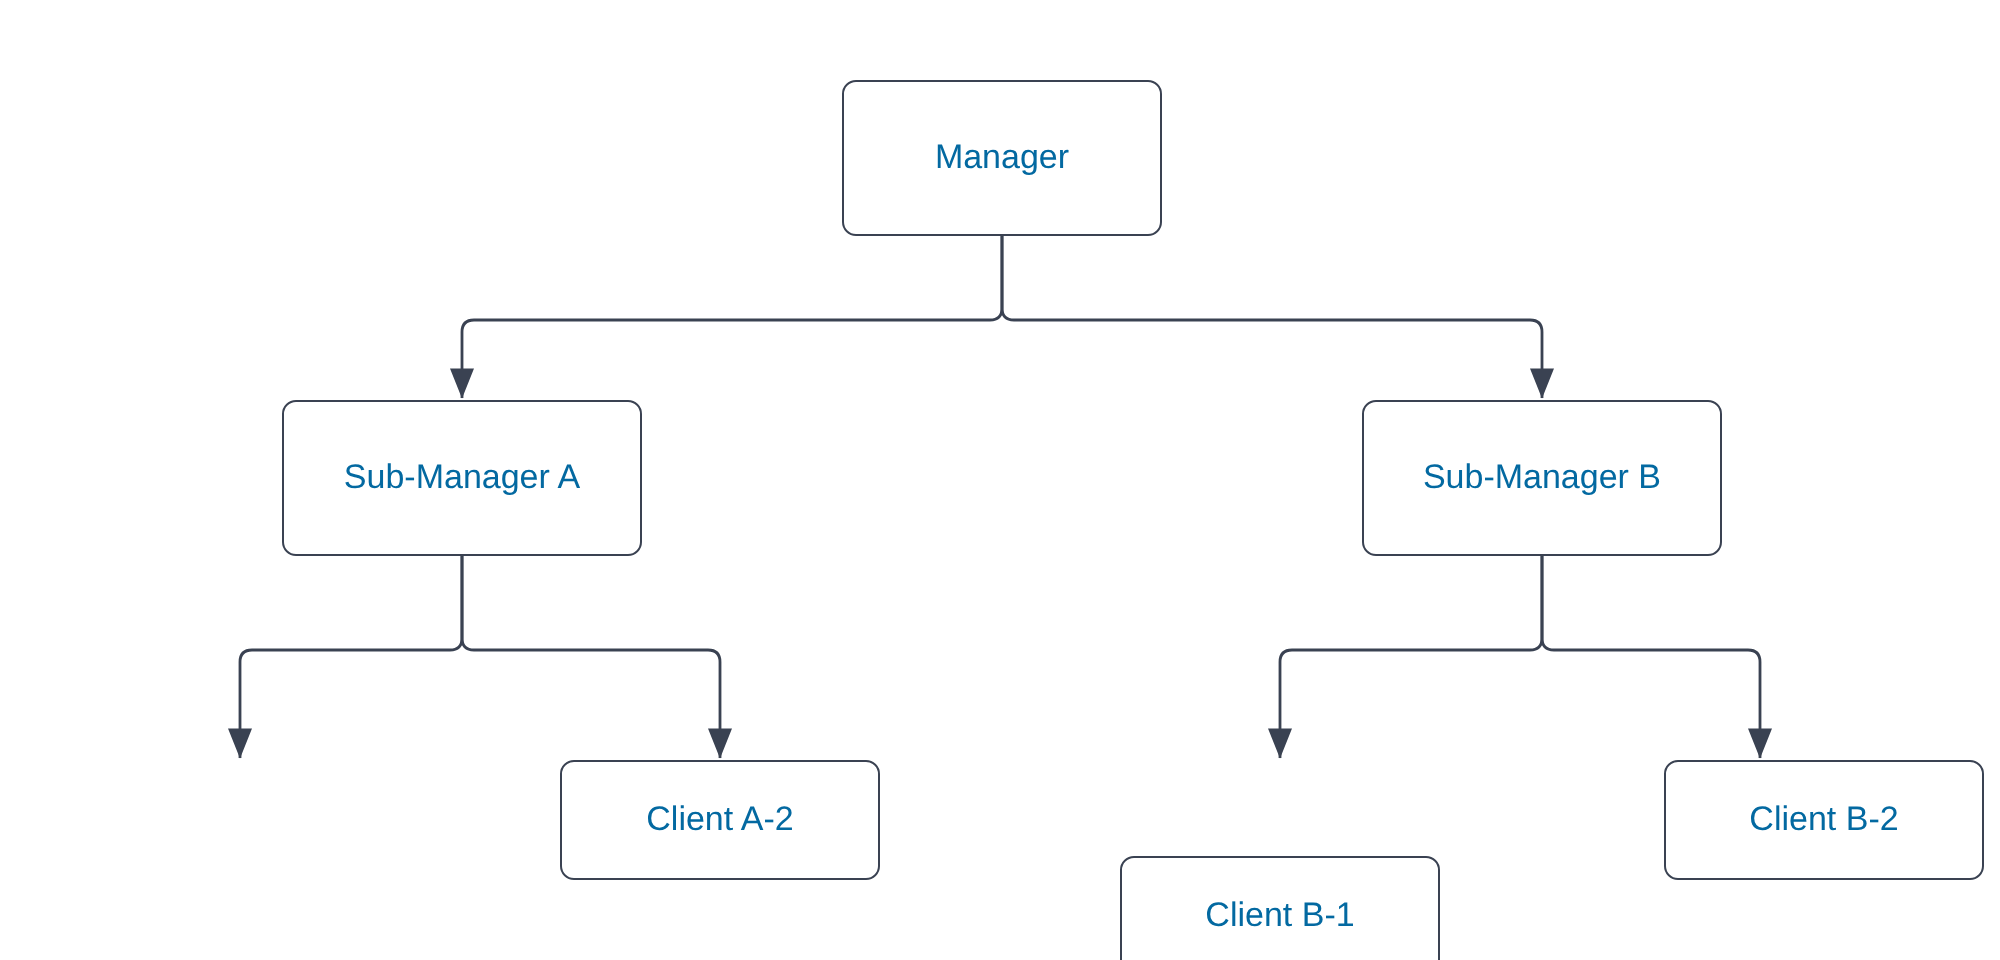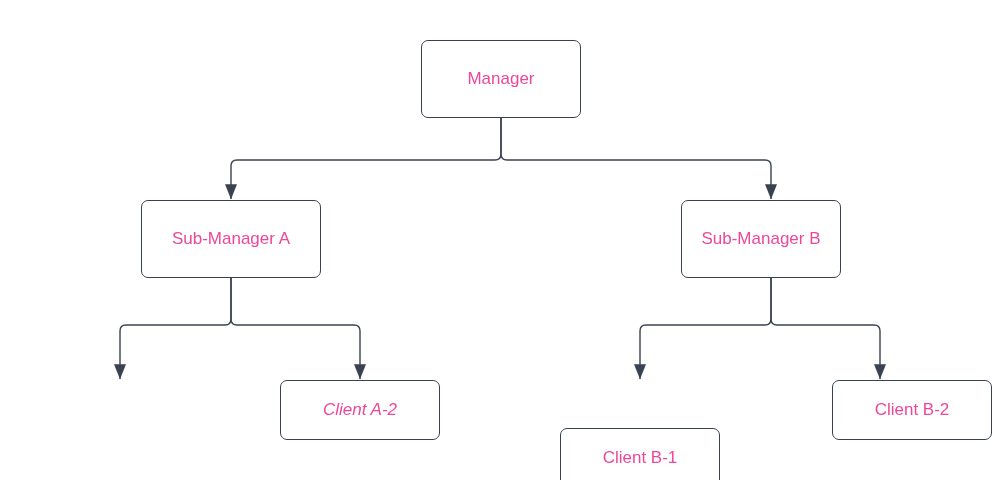--- a/index.html
+++ b/index.html
@@ -31,32 +31,32 @@
     position: absolute;
     box-sizing: border-box;
     background: #ffffff;
     border: 1.4px solid #3a4252;
     border-radius: 7px;
     display: flex;
     align-items: center;
     justify-content: center;
   }
   .node-label {
-    color: #ec4899;
+    color: #0369a1;
     font-size: 17px;
     line-height: 1.2;
     white-space: nowrap;
     text-align: center;
   }
   
   .n-manager { left: 421px; top: 40px;  width: 160px; height: 78px; }
   .n-sub-a   { left: 141px; top: 200px; width: 180px; height: 78px; align-items: center; }
-  .n-sub-b   { left: 681px; top: 200px; width: 160px; height: 78px; }
+  .n-sub-b   { left: 681px; top: 200px; width: 180px; height: 78px; }
   .n-a1      { left: 40px;  top: 380px; width: 160px; height: 60px; }
-  .n-a2      { left: 280px; top: 380px; width: 160px; height: 60px; font-style: italic; }
+  .n-a2      { left: 280px; top: 380px; width: 160px; height: 60px; }
   .n-b1      { left: 560px; top: 380px; width: 160px; height: 60px; margin-top: 48px; }
   .n-b2      { left: 832px; top: 380px; width: 160px; height: 60px; }
 </style>
 </head>
 <body>
 
 <div class="canvas">
 
   <svg class="edge-layer" viewBox="0 0 1000 480" xmlns="http://www.w3.org/2000/svg">
     <defs>

